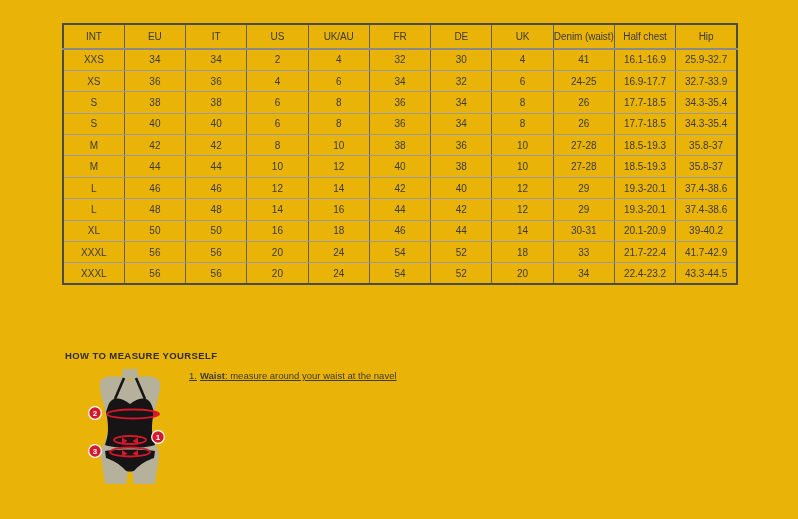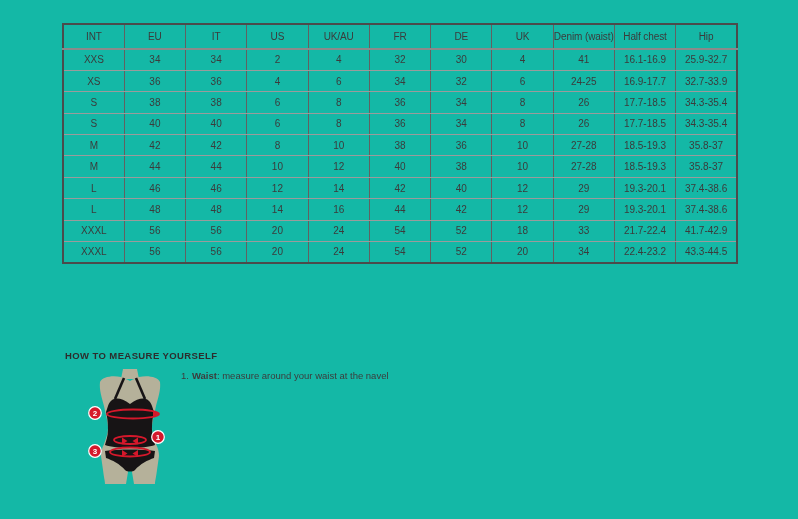--- a/index.html
+++ b/index.html
@@ -1,21 +1,21 @@
 <!DOCTYPE html>
 <html><head>
 <meta charset="utf-8">
 <style>
   * { box-sizing: border-box; }
   html, body { margin: 0; padding: 0; background: #ffffff; }
   .page {
     position: relative;
     width: 798px;
     height: 519px;
-    background: #14b8a6;
+    background: #eab308;
     font-family: "Liberation Sans", sans-serif;
     color: #3a3a3a;
     overflow: hidden;
   }
 
   
   table.size-table {
     position: absolute;
     left: 62px;
     top: 23px;
@@ -58,23 +58,24 @@
     text-align: center;
   }
   .steps {
     position: absolute;
     left: 177px;
     top: 371px;
   }
   .step {
     font-size: 9.5px;
     line-height: 10px;
-    margin: 0 0 6px 4px;
+    margin: 0 0 6px 12px;
     color: #3c3c3c;
     white-space: nowrap;
+    text-decoration: underline;
   }
   .step .num { margin-right: 3px; }
   .step b { font-weight: 700; }
 
   .figure {
     position: absolute;
     left: 84px;
     top: 368px;
     width: 88px;
     height: 120px;
@@ -207,20 +208,33 @@
           <td>14</td>
           <td>16</td>
           <td>44</td>
           <td>42</td>
           <td>12</td>
           <td>29</td>
           <td>19.3-20.1</td>
           <td>37.4-38.6</td>
         </tr>
         <tr>
+          <td>XL</td>
+          <td>50</td>
+          <td>50</td>
+          <td>16</td>
+          <td>18</td>
+          <td>46</td>
+          <td>44</td>
+          <td>14</td>
+          <td>30-31</td>
+          <td>20.1-20.9</td>
+          <td>39-40.2</td>
+        </tr>
+        <tr>
           <td>XXXL</td>
           <td>56</td>
           <td>56</td>
           <td>20</td>
           <td>24</td>
           <td>54</td>
           <td>52</td>
           <td>18</td>
           <td>33</td>
           <td>21.7-22.4</td>

